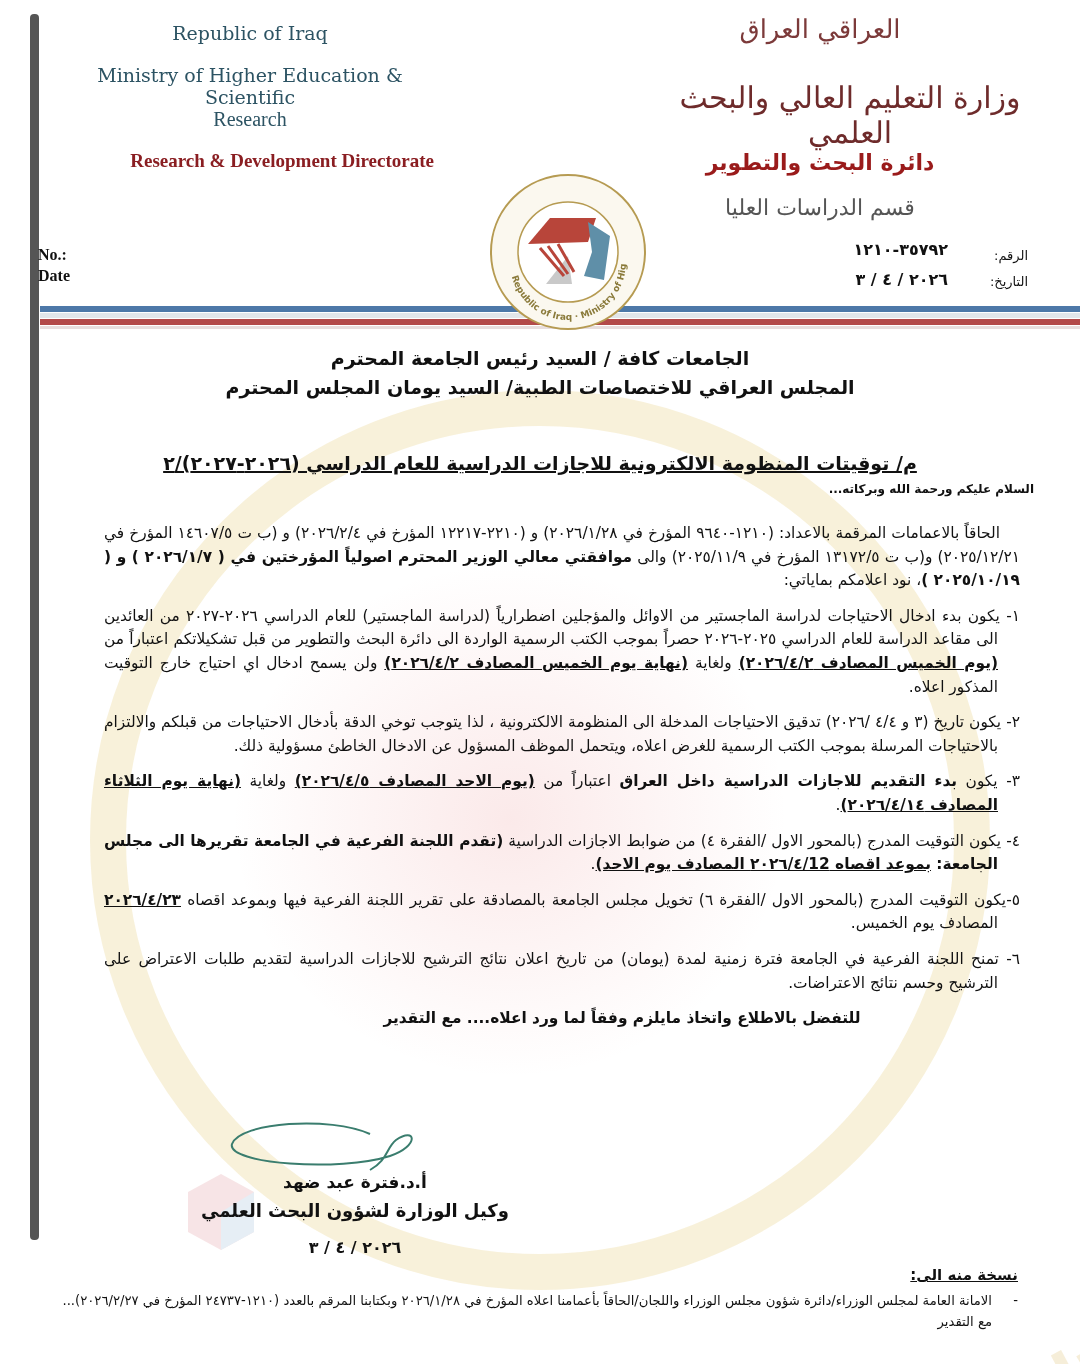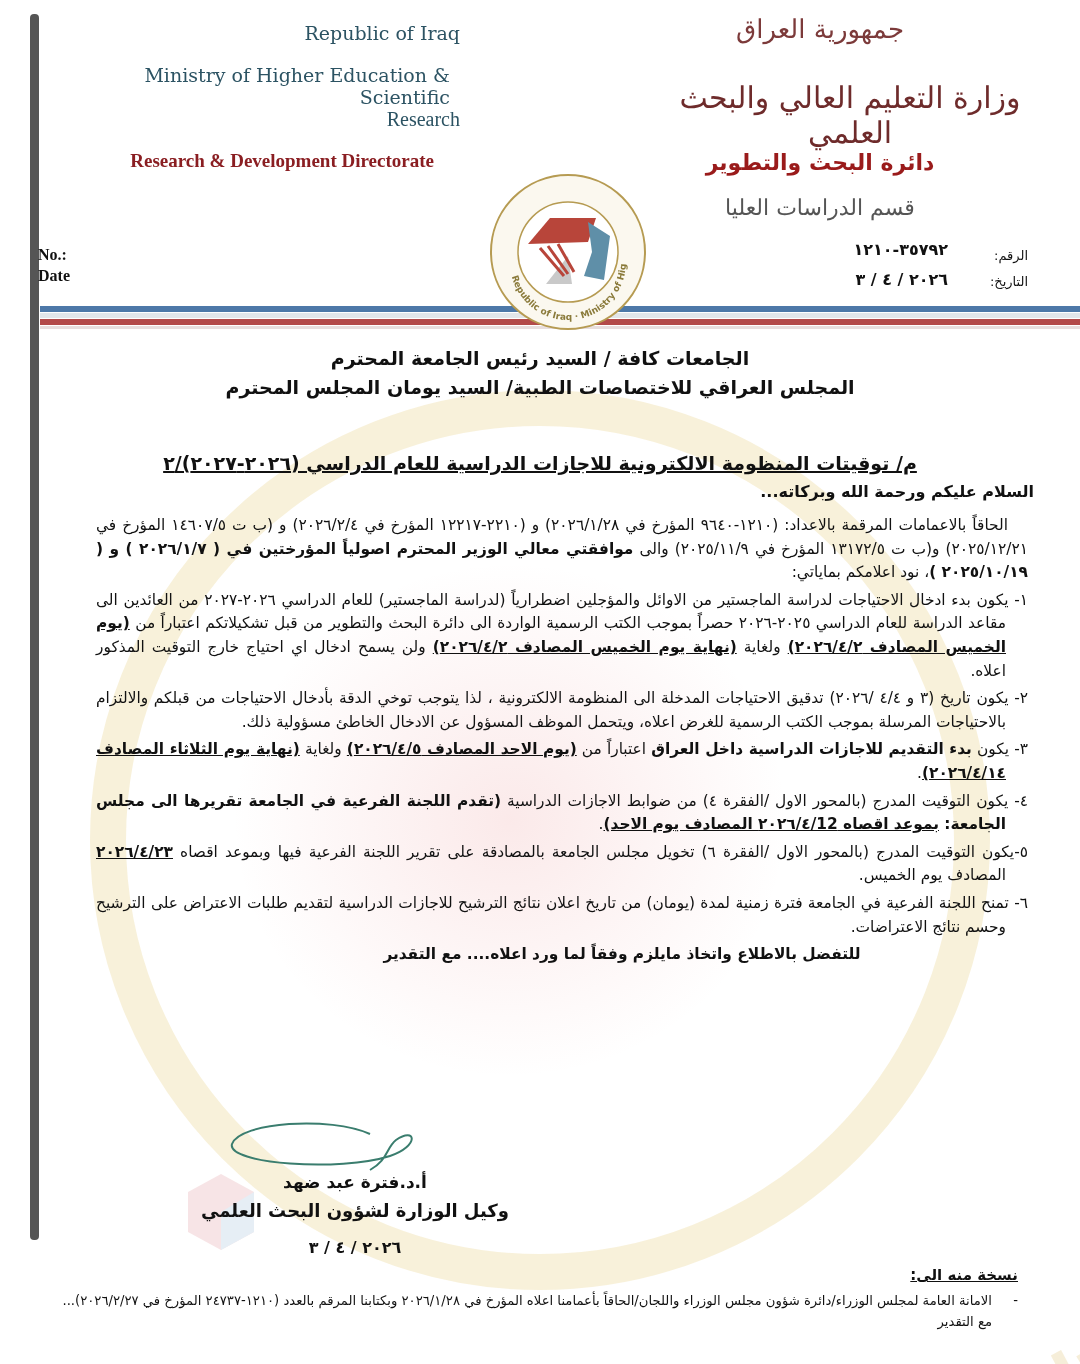--- a/index.html
+++ b/index.html
@@ -5,21 +5,21 @@
   html, body { margin:0; padding:0; }
   body { width:1080px; height:1364px; background:#ffffff; position:relative; overflow:hidden;
          font-family:"DejaVu Sans", sans-serif; color:#111; }
   .scrollbar { position:absolute; left:30px; top:14px; width:9px; height:1226px; background:#555; border-radius:4px; }
   .watermark { position:absolute; left:90px; top:390px; width:900px; height:900px; border-radius:50%;
                border:36px solid rgba(236,214,150,0.35); box-sizing:border-box; }
   .watermark-inner { position:absolute; left:230px; top:560px; width:560px; height:520px;
                      background:radial-gradient(ellipse at center, rgba(230,120,120,0.16), rgba(255,255,255,0) 70%); }
   .wm-text { position:absolute; left:520px; top:1010px; font-family:"Liberation Sans", sans-serif; font-weight:bold;
              font-size:80px; color:rgba(225,200,130,0.30); transform:rotate(-28deg); white-space:nowrap; }
-  .en-head { position:absolute; left:40px; width:420px; text-align:right; font-family:"DejaVu Serif", serif; color:#2c5363; }
+  .en-head { position:absolute; left:40px; width:420px; text-align:center; font-family:"DejaVu Serif", serif; color:#2c5363; }
   .en1 { top:22px; font-size:19px; }
   .en2 { top:64px; font-size:19px; left:50px; width:400px; }
   .en3 { top:108px; font-size:20px;font-family:Liberation Serif, serif; }
   .en4 { top:150px; left:54px; width:380px; text-align:right; font-family:"Liberation Serif", serif; font-weight:bold; font-size:19px; color:#8a1e22; }
   .noDate { position:absolute; left:38px; top:244px; font-family:"Liberation Serif", serif; font-weight:bold; font-size:16px; line-height:21px; }
   .ar-head { position:absolute; right:40px; width:420px; text-align:center; direction:rtl; font-family:"DejaVu Serif", serif; }
   .ar1 { top:14px; font-size:26px; color:#7c3a3a; right:100px; width:320px; }
   .ar2 { top:80px; font-size:30px; color:#6e2b2b; right:30px; width:400px; }
   .ar3 { top:150px; font-size:22px; font-weight:bold; color:#9a1b1b; right:100px; width:320px; font-family:"DejaVu Sans", sans-serif; }
   .ar4 { top:195px; font-size:22px; color:#555; right:100px; width:320px; }
@@ -28,23 +28,23 @@
   .seal { position:absolute; left:488px; top:172px; width:160px; height:160px; }
   .band { position:absolute; left:40px; right:0; height:6px; }
   .b1 { top:306px; background:#4d78a8; }
   .b2 { top:313px; background:#e2e6ea; height:5px; }
   .b3 { top:319px; background:#b34a4a; }
   .b4 { top:326px; background:#e8dede; height:3px; }
   .content { position:absolute; left:90px; right:44px; direction:rtl; font-family:"DejaVu Sans", sans-serif; }
   .addr { top:344px; text-align:center; font-weight:bold; font-size:19px; line-height:29px; left:70px; right:70px; }
   .subject { top:452px; font-weight:bold; font-size:19px; text-align:center; left:70px; right:70px; }
   .subject span { text-decoration:underline; text-decoration-thickness:2px; }
-  .greet { top:482px; font-weight:bold; font-size:16px; right:46px; left:60px; }
+  .greet { top:482px; font-weight:bold; font-size:12px; right:46px; left:60px; }
   .body { top:510px; font-size:15.4px; line-height:23.6px; left:92px; right:48px; text-align:justify; }
-  .body p { margin:4px; }
+  .body p { margin:12px; }
   .item { margin:0; padding-right:22px; text-indent:-22px; }
   .b { font-weight:bold; }
   .u { text-decoration:underline; font-weight:bold; }
   .closing { text-align:center; font-weight:bold; margin-top:2px; padding-left:120px; }
   .sig { position:absolute; left:190px; width:330px; text-align:center; direction:rtl; font-family:"DejaVu Sans", sans-serif; font-weight:bold; }
   .sig1 { top:1172px; font-size:17px; }
   .sig2 { top:1200px; font-size:18px; }
   .sig3 { top:1238px; font-size:16px; }
   .signature { position:absolute; left:220px; top:1120px; width:200px; height:60px; }
   .stampmark { position:absolute; left:186px; top:1172px; width:70px; height:80px; opacity:0.35; }
@@ -63,21 +63,21 @@
 
 <div class="en-head en1">Republic of Iraq</div>
 <div class="en-head en2">Ministry of Higher Education &amp; Scientific</div>
 <div class="en-head en3">Research</div>
 <div class="en-head en4">Research &amp; Development Directorate</div>
 <div class="noDate">
   <div>No.:</div>
   <div>Date</div>
 </div>
 
-<div class="ar-head ar1">جمهورية العراق</div>
+<div class="ar-head ar1">العراقي العراق</div>
 <div class="ar-head ar2">وزارة التعليم العالي والبحث العلمي</div>
 <div class="ar-head ar3">دائرة البحث والتطوير</div>
 <div class="ar-head ar4">قسم الدراسات العليا</div>
 
 <div class="ref-label" style="top:248px;">الرقم:</div>
 <div class="refrow" style="top:240px; right:132px;">٣٥٧٩٢-١٢١٠</div>
 <div class="ref-label" style="top:274px;">التاريخ:</div>
 <div class="refrow" style="top:270px; right:132px;">٢٠٢٦ / ٤ / ٣</div>
 
 <div class="band b1"></div>

